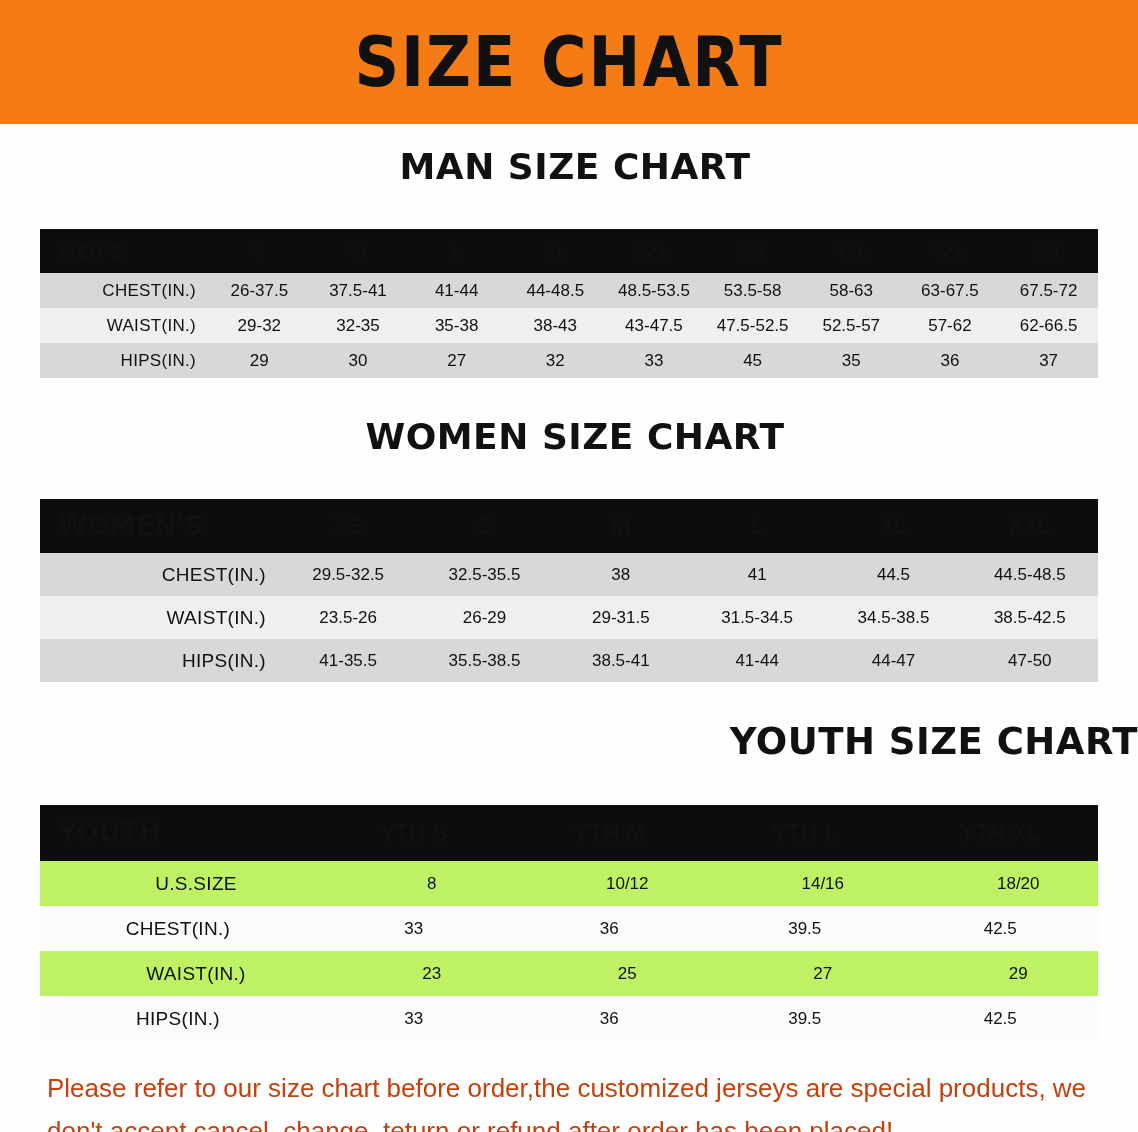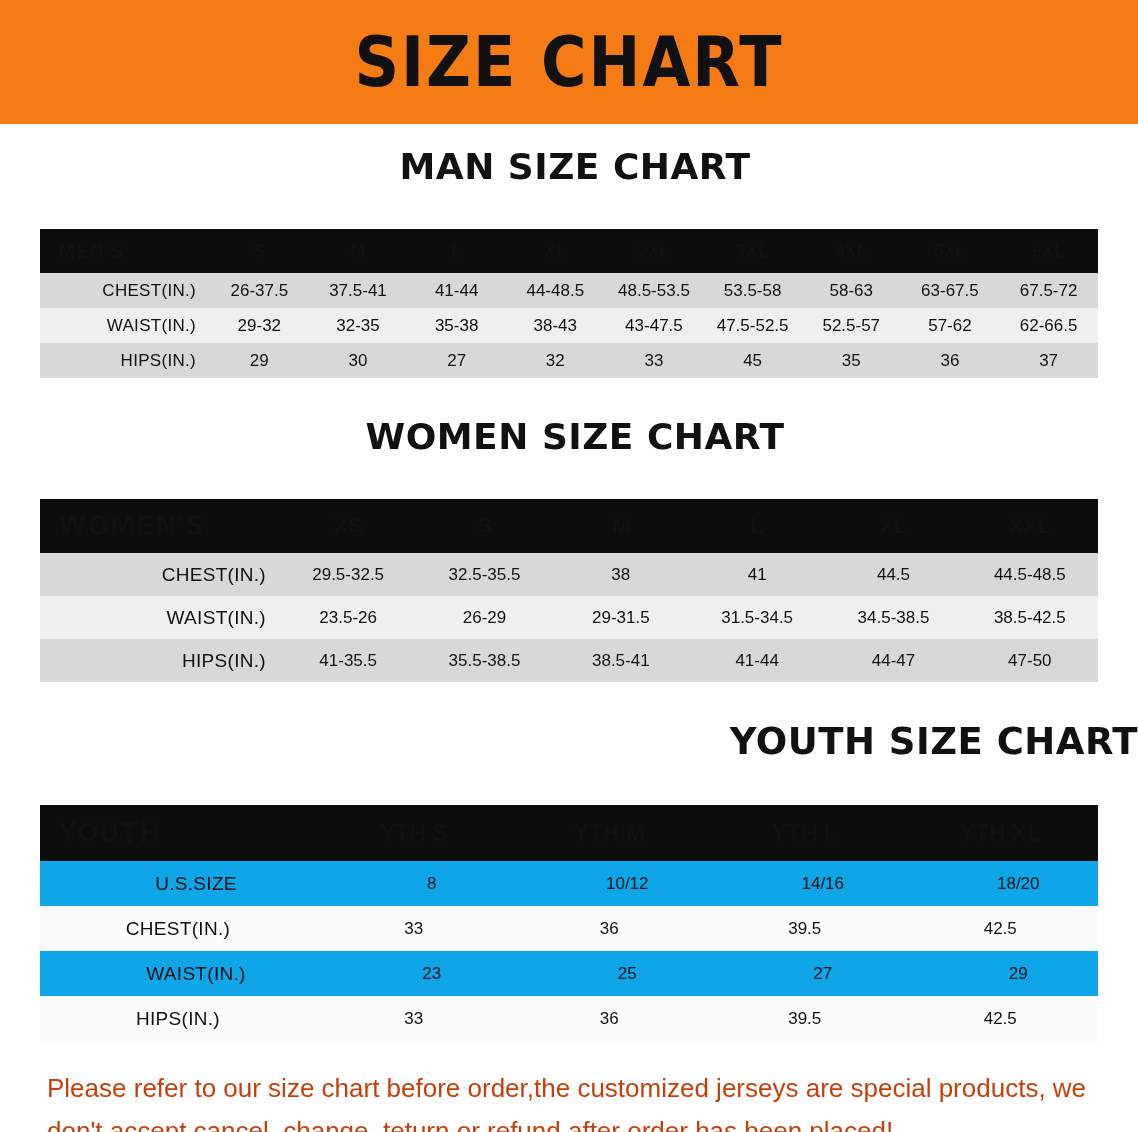--- a/index.html
+++ b/index.html
@@ -109,21 +109,21 @@
   .women-table tbody tr { height: 43px; }
   .women-table td { font-size: 19px; }
   .women-table td.row-label { font-size: 19px; }
 
   
   .youth-table .hdr-row th { height: 56px; font-size: 23px; }
   .youth-table .hdr-row th.hdr-label { width: 258px; font-size: 26px; }
   .youth-table tbody tr { height: 45px; }
   .youth-table td { font-size: 19px; }
   .youth-table td.row-label { font-size: 19px; text-align: center; padding-right: 0; }
-  .youth-table tbody tr.shade-a td { background: #0ea5e9; padding-left: 36px; }
+  .youth-table tbody tr.shade-a td { background: #bef264; padding-left: 36px; }
   .youth-table tbody tr.shade-b td { background: #fbfbfb; }
 
   .spacer-men { height: 22px; }
   .spacer-women { height: 22px; }
   .spacer-youth { height: 22px; }
 
   
   .note {
     width: 1050px;
     margin: 26px auto 0 auto;

